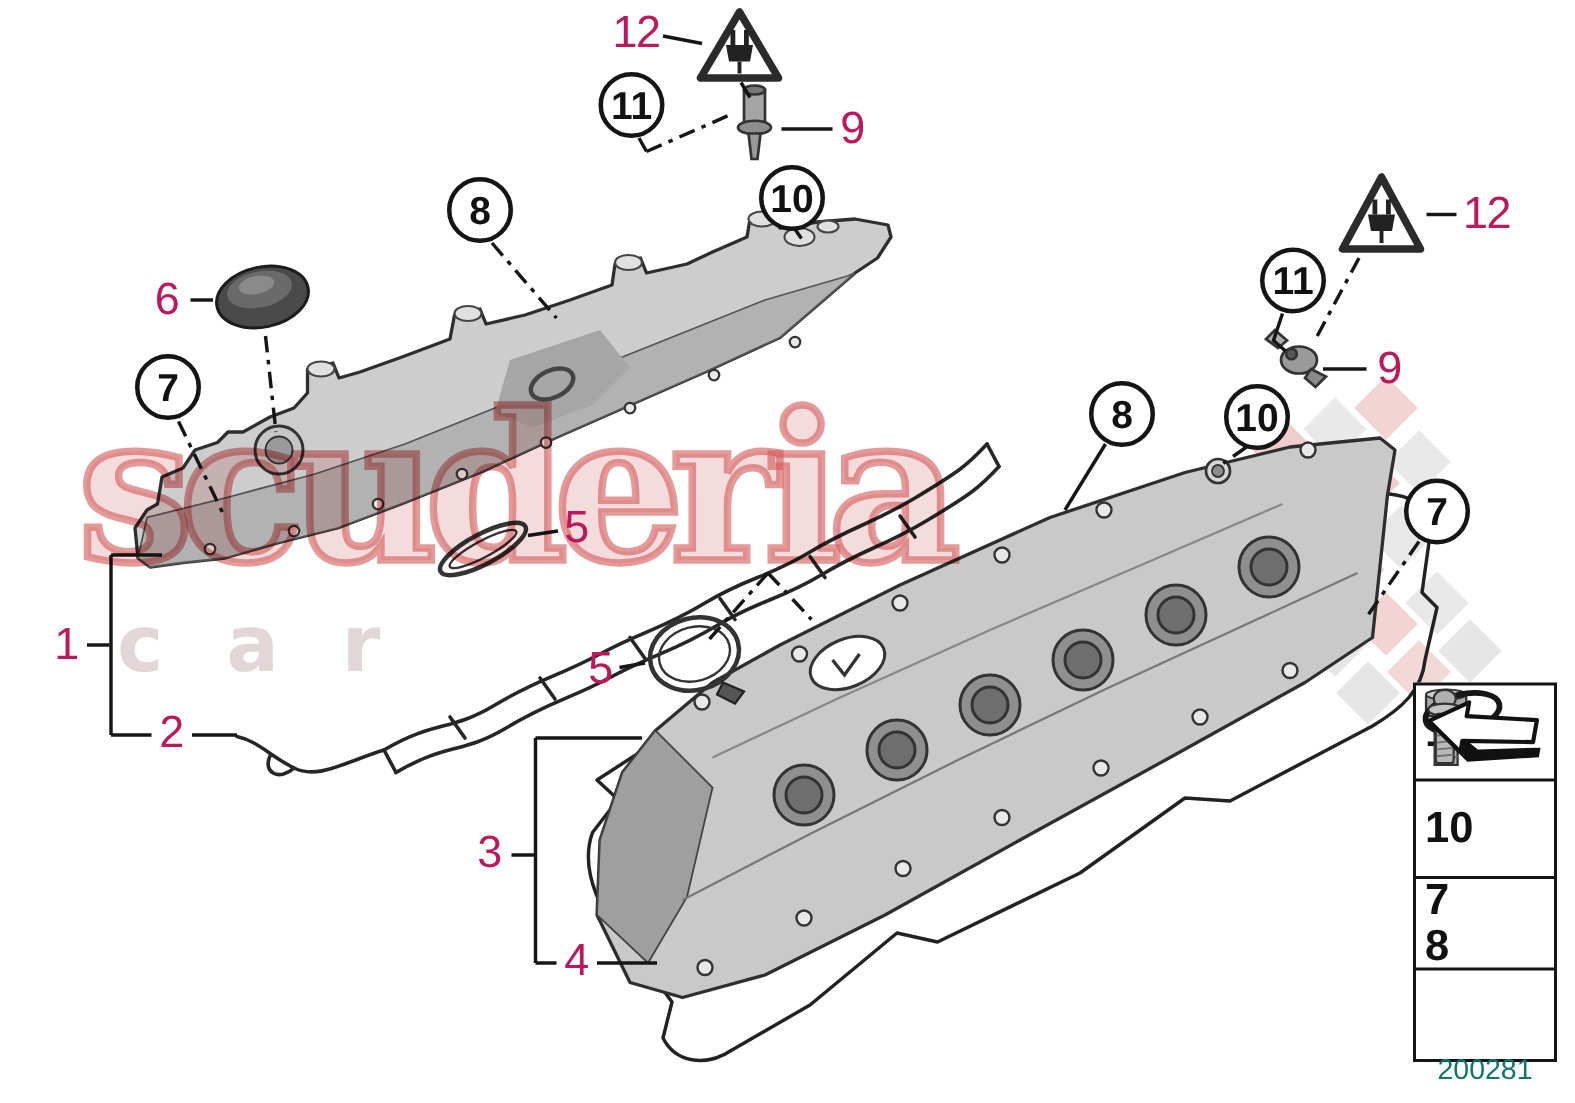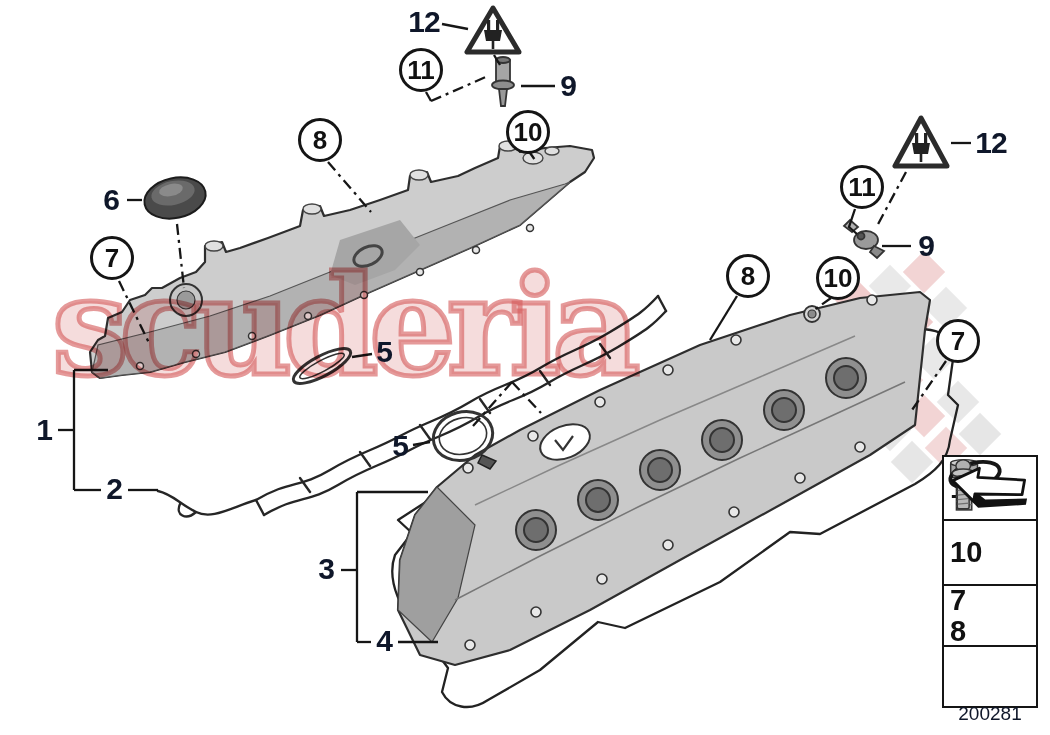--- a/index.html
+++ b/index.html
@@ -1,41 +1,41 @@
 <!DOCTYPE html>
 <html><head>
 <meta charset="utf-8">
 <style>
   html,body{margin:0;padding:0;background:#fff;}
   .stage{position:relative;width:1050px;height:735px;background:#ffffff;overflow:hidden;
          font-family:"Liberation Sans",sans-serif;}
   .stage svg{position:absolute;left:0;top:0;}
   
-  .num{position:absolute;transform:translate(-50%,-50%);font-weight:bold;font-size:30px;
-       color:#0f172a;line-height:1;z-index:5;letter-spacing:-1px;}
+  .num{position:absolute;transform:translate(-50%,-50%);font-weight:normal;font-size:30px;
+       color:#be185d;line-height:1;z-index:5;letter-spacing:-1px;}
   .circ{position:absolute;width:44px;height:44px;border:3px solid #151515;border-radius:50%;
         background:#fff;display:flex;align-items:center;justify-content:center;
         font-weight:bold;font-size:26px;color:#111;z-index:5;box-sizing:border-box;}
   
   .wm{position:absolute;left:0;top:0;width:872px;height:735px;z-index:3;pointer-events:none;
       mix-blend-mode:multiply;padding-left:16px;}
   .wm-brand{position:absolute;left:52px;top:258px;font-family:"DejaVu Serif",serif;
             font-weight:bold;font-size:136px;letter-spacing:-9px;line-height:1;
             color:rgba(243,214,214,0.85);-webkit-text-stroke:5px rgba(213,92,92,0.62);}
   .wm-sub{position:absolute;top:404px;font-family:"DejaVu Sans",sans-serif;font-weight:bold;
           font-size:52px;letter-spacing:42px;line-height:1;color:rgba(190,165,165,0.45);}
   
   .legend{position:absolute;left:942px;top:455px;width:96px;height:253px;border:2.5px solid #151515;
           background:#fff;z-index:6;box-sizing:border-box;display:flex;flex-direction:column;}
   .lrow{display:flex;align-items:center;justify-content:space-between;box-sizing:border-box;
         border-bottom:2.5px solid #151515;padding:2px 4px 2px 6px;flex:0 0 auto;}
   .lrow:last-child{border-bottom:none;}
   .lnum{font-weight:bold;font-size:29px;color:#111;line-height:1.05;}
   .footer-num{position:absolute;left:938px;top:703px;width:104px;text-align:center;z-index:6;
-              font-size:19px;color:#0f172a;}
+              font-size:19px;color:#0f766e;}
 </style>
 </head>
 <body>
 
 <div class="stage">
 
   <svg width="1050" height="735" viewBox="0 0 1050 735">
 
     <g>
       <g transform="rotate(45 0 0)"></g>
@@ -246,20 +246,21 @@
         <line x1="831" y1="298" x2="814" y2="310"></line>
         <line x1="946" y1="361" x2="912" y2="410"></line>
         <line x1="512" y1="382" x2="473" y2="426"></line>
         <line x1="512" y1="382" x2="541" y2="413"></line>
       </g>
     </g>
   </svg>
 
   <div class="wm">
     <div class="wm-brand">scuderia</div>
+    <div class="wm-sub" style="left:78px;">car</div>
   </div>
 
   <div class="num" style="left:424px;top:22px;">12</div>
   <div class="num" style="left:568px;top:86px;">9</div>
   <div class="num" style="left:111px;top:200px;">6</div>
   <div class="num" style="left:44px;top:430px;">1</div>
   <div class="num" style="left:114px;top:489px;">2</div>
   <div class="num" style="left:384px;top:352px;">5</div>
   <div class="num" style="left:400px;top:446px;">5</div>
   <div class="num" style="left:326px;top:569px;">3</div>

